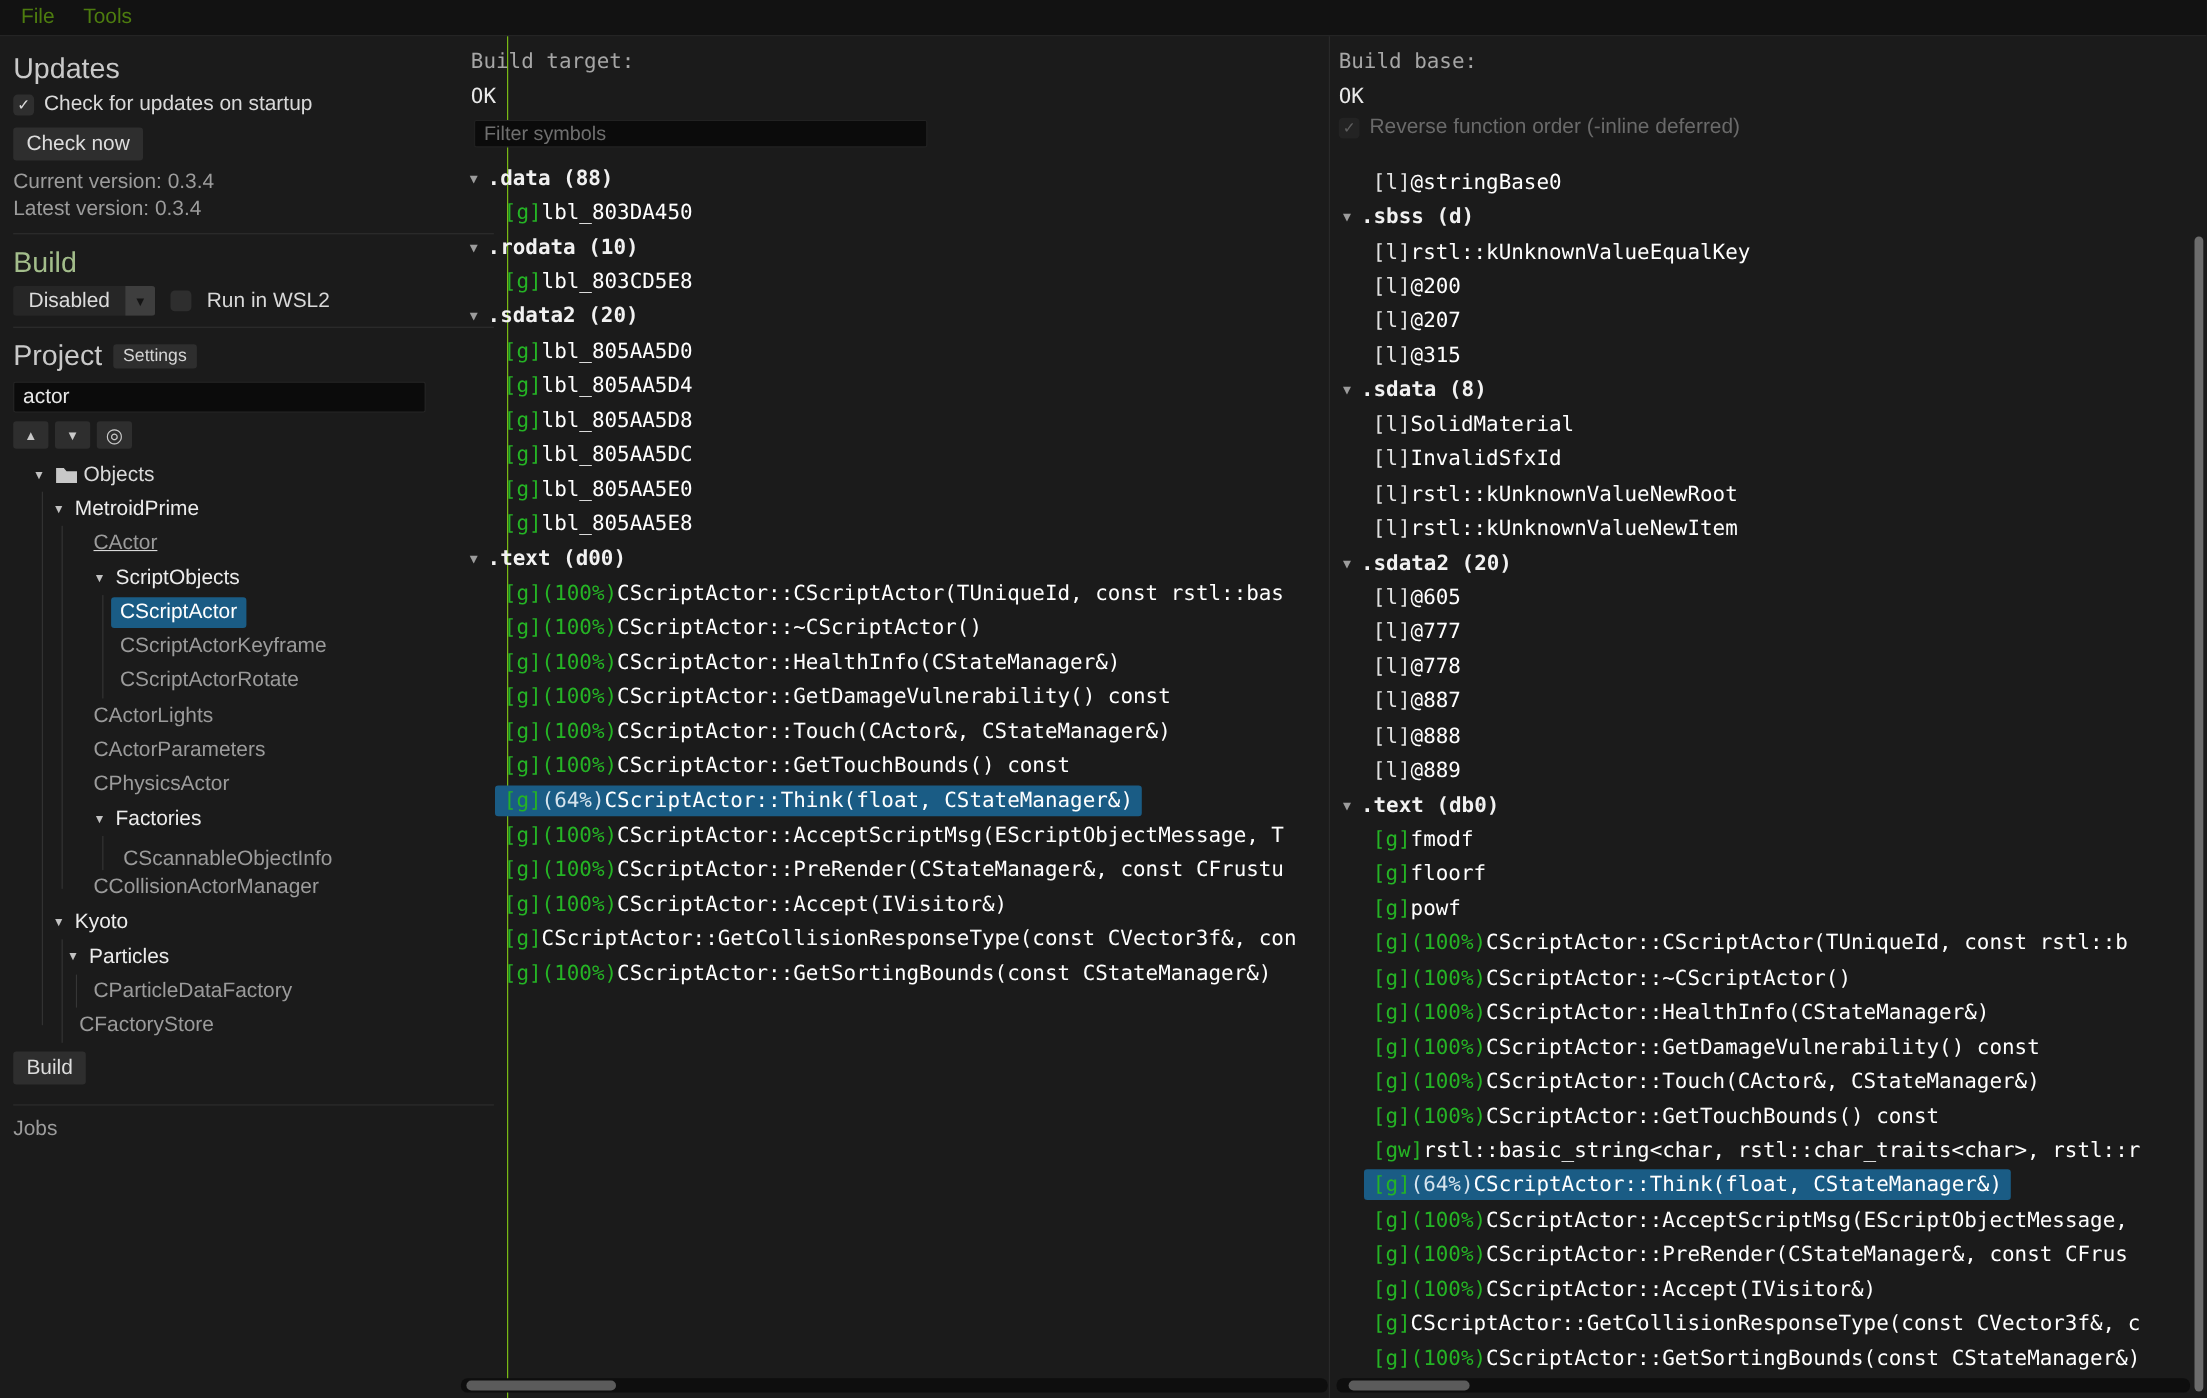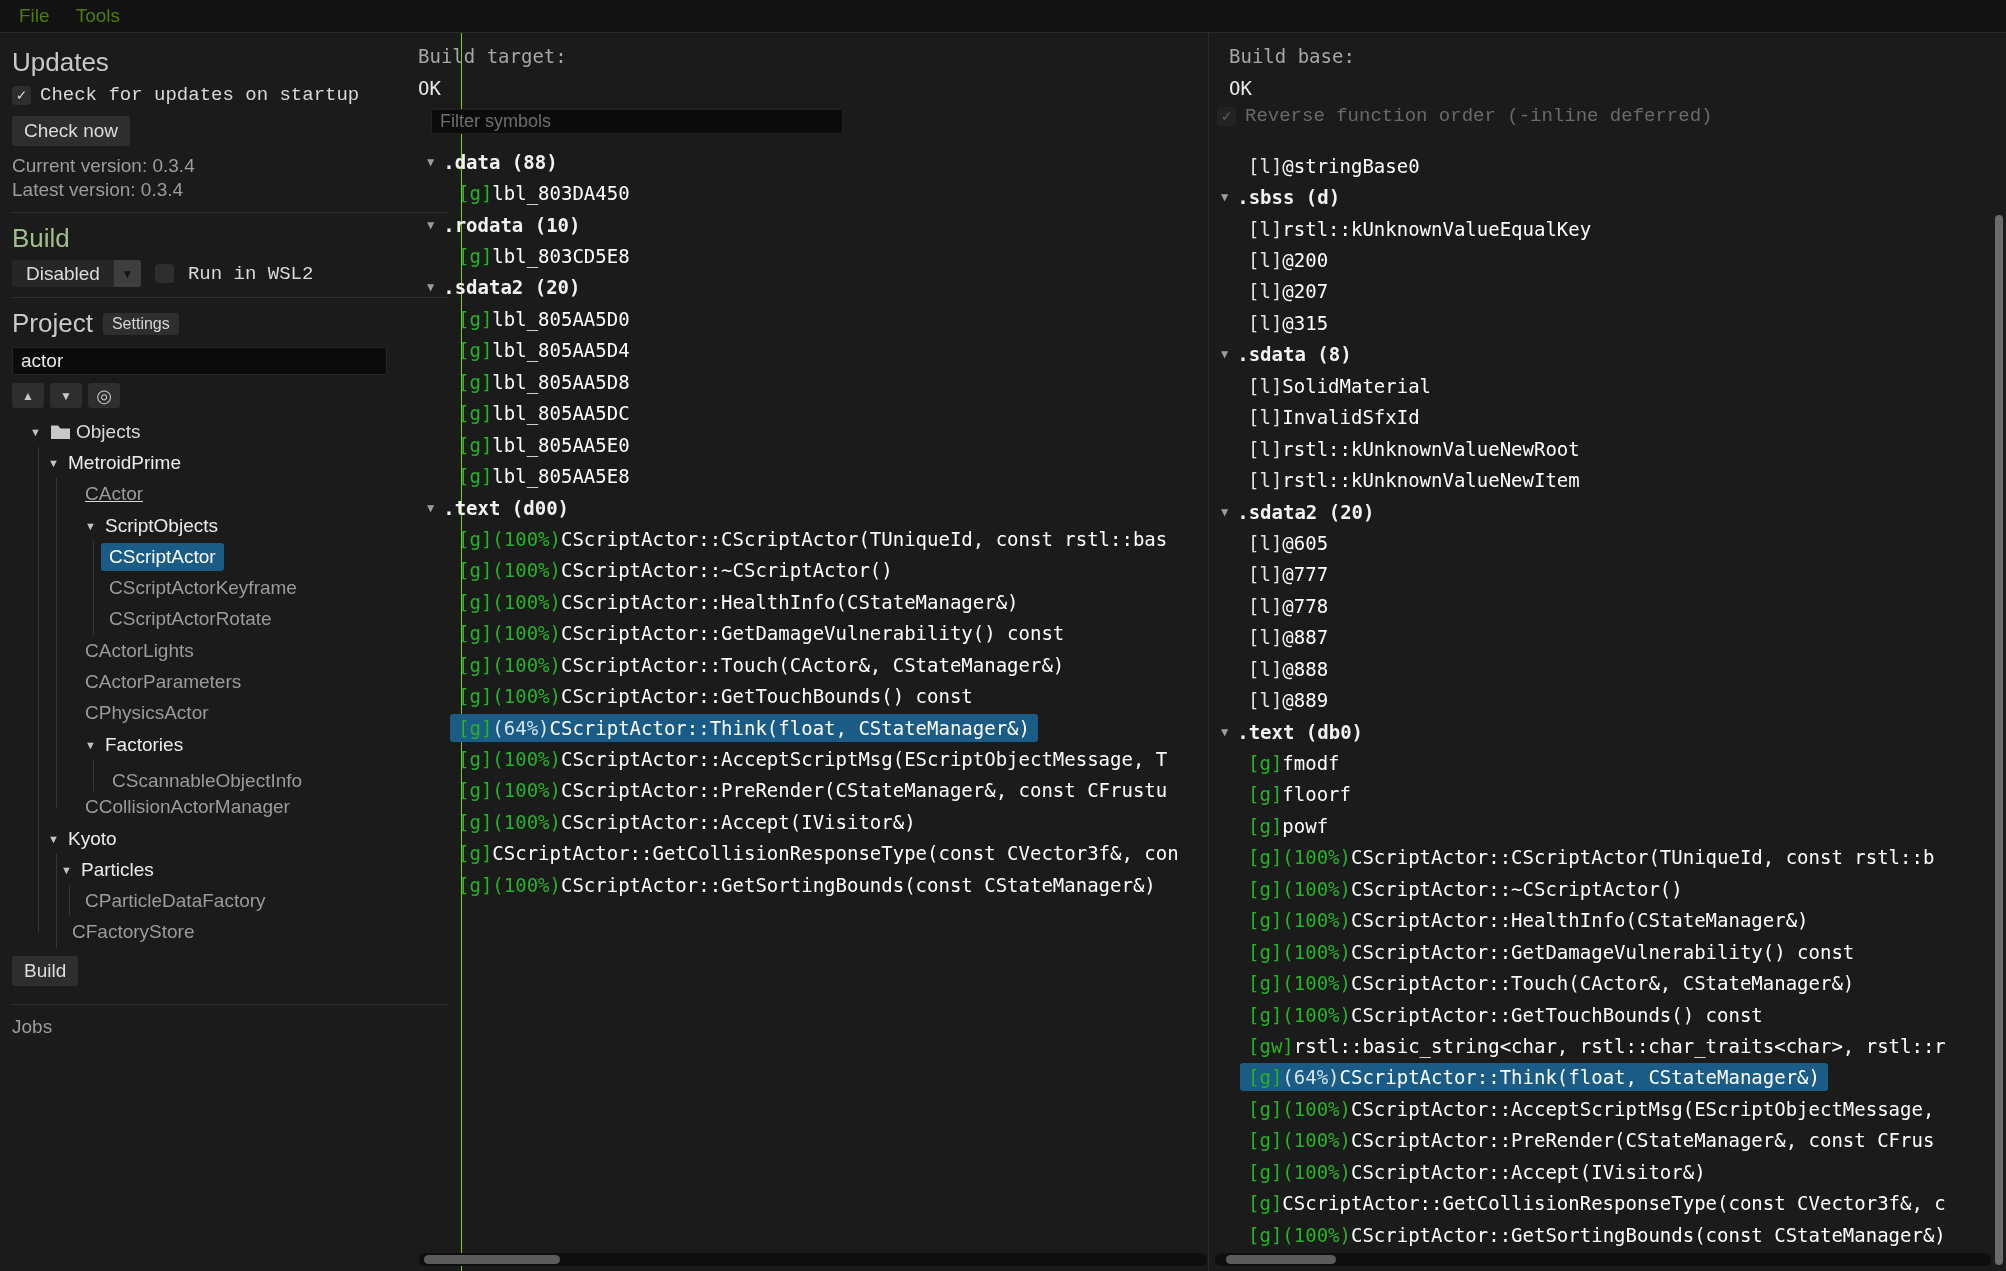--- a/index.html
+++ b/index.html
@@ -30,21 +30,21 @@
     padding:8px 12px;font-size:19px;overflow:hidden;
   }
   .heading{font-size:26px;color:#c9c9c9;margin:6px 0;font-weight:400;}
   .heading.build-h{color:var(--build-green);}
   .chkrow{display:flex;align-items:center;gap:9px;margin:2px 0 10px;}
   .chkbox{
     width:19px;height:19px;background:#2e2e2e;border-radius:4px;
     display:inline-flex;align-items:center;justify-content:center;
     color:#d9d9d9;font-size:14px;flex:0 0 auto;
   }
-  .chklabel{color:#d9d9d9;font-family:Liberation Mono, monospace;}
+  .chklabel{color:#d9d9d9;}
   .chkrow.disabled .chkbox{background:#232323;color:#5f5f5f;}
   .chkrow.disabled .chklabel{color:#6a6a6a;}
   .btn{
     display:inline-block;background:#2e2e2e;color:#dcdcdc;border-radius:3px;
     padding:4px 12px;font-size:19px;margin-bottom:8px;cursor:default;
   }
   .btn.small{font-size:16px;padding:2px 9px;margin:0 0 0 10px;color:#d5d5d5;}
   .verline{color:#9c9c9c;font-size:19px;line-height:24px;}
   .hdivider{height:1px;background:#2f2f2f;margin:10px 0;}
   .buildrow{display:flex;align-items:center;gap:14px;margin:4px 0;}
@@ -82,22 +82,22 @@
     padding:3px 8px;margin-left:-8px;
   }
   .guide{position:absolute;width:1px;background:#363636;}
   
   .pane{position:absolute;top:33px;bottom:0;overflow:hidden;
     font-family:"DejaVu Sans Mono", monospace;font-size:19px;}
   .pane-target{left:407px;width:801px;}
   .pane-base{left:1208px;width:784px;border-left:1px solid #2c2c2c;}
   .pane-title{position:absolute;top:12px;color:#a6a6a6;}
   .pane-status{position:absolute;top:44px;color:#e9e9e9;}
-  .pane-target .pane-title,.pane-target .pane-status{left:11px;}
-  .pane-base .pane-title,.pane-base .pane-status{left:20px;}
+  .pane-target .pane-title,.pane-target .pane-status{left:21px;}
+  .pane-base .pane-title,.pane-base .pane-status{left:8px;}
   .filter-input{
     position:absolute;left:24px;top:76px;width:412px;height:25px;
     background:#0b0b0b;border:1px solid #222222;border-radius:2px;color:#f0abfc;
     font-family:"Liberation Sans",sans-serif;font-size:18px;padding:0 8px;outline:none;
   }
   .filter-input::placeholder{color:#6f6f6f;}
   .base-chkrow{position:absolute;left:8px;top:72px;margin:0;
     font-family:"Liberation Sans",sans-serif;font-size:19px;}
   .rows{position:absolute;left:0;right:0;bottom:20px;overflow:hidden;}
   .pane-target .rows{top:113px;}

